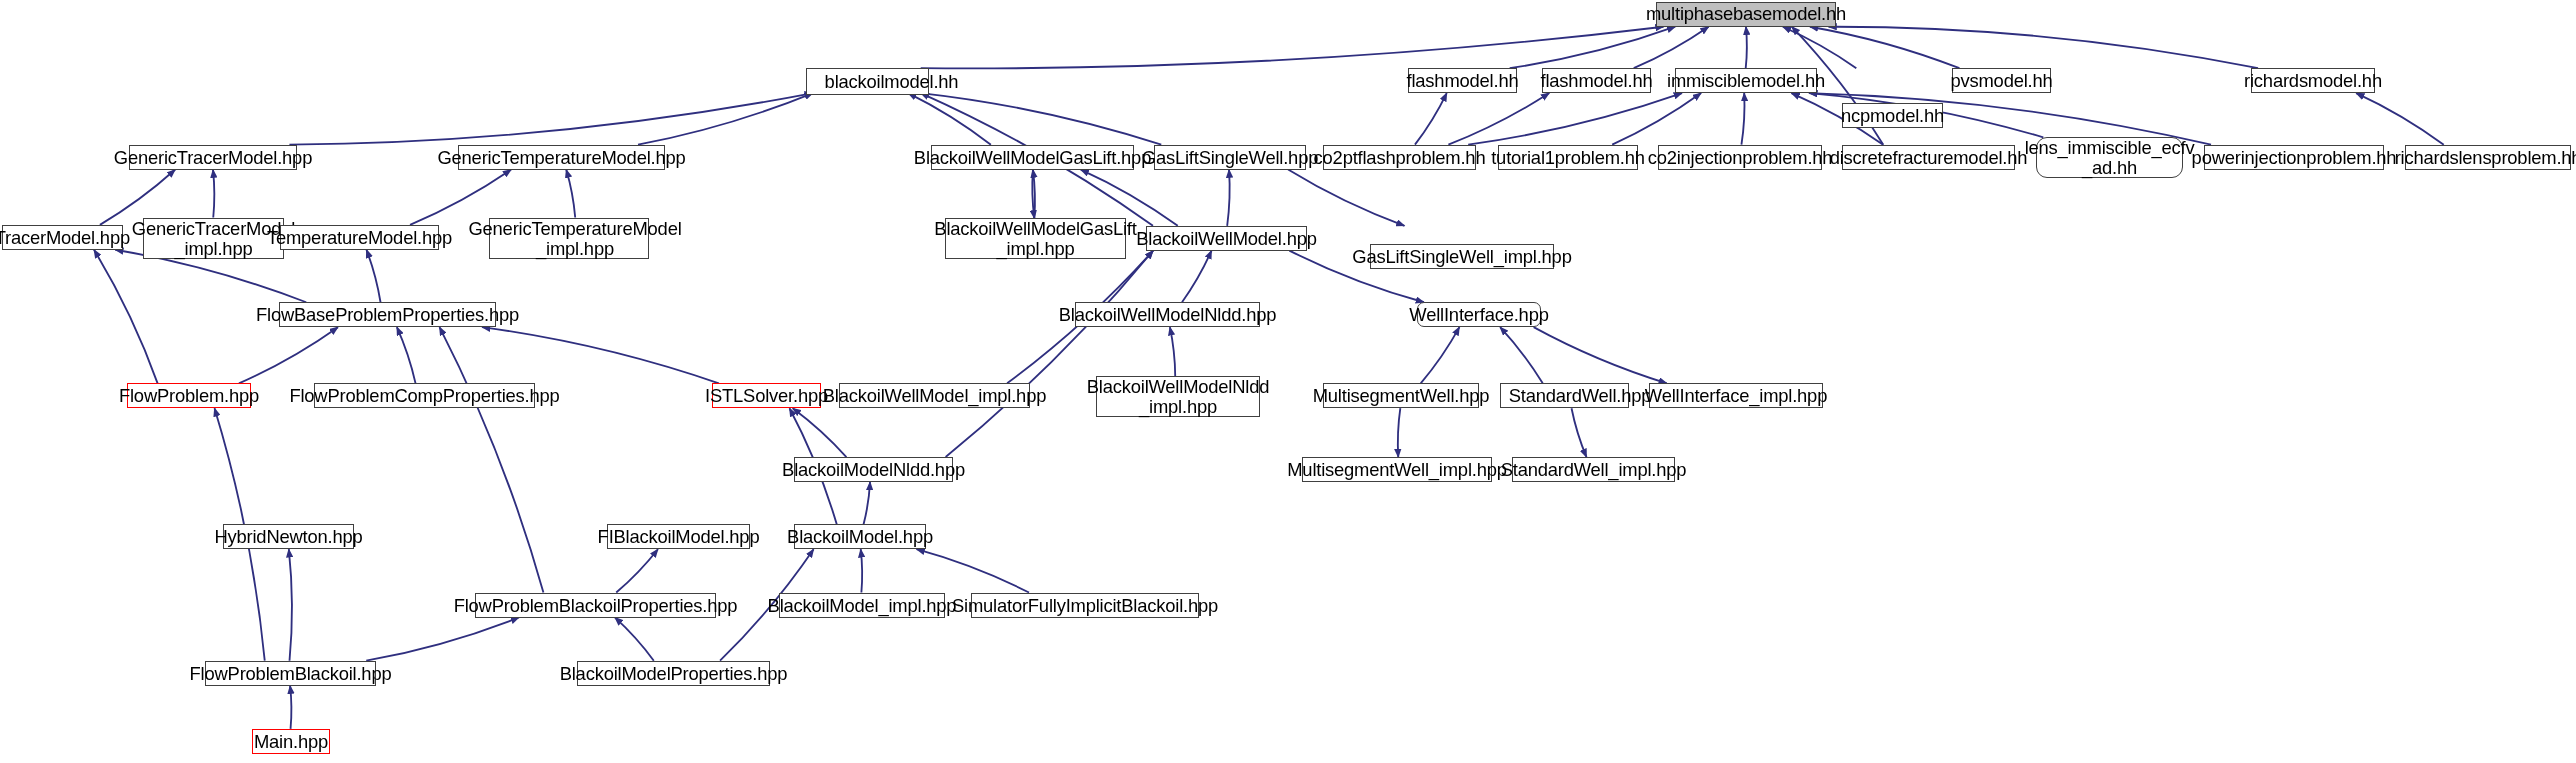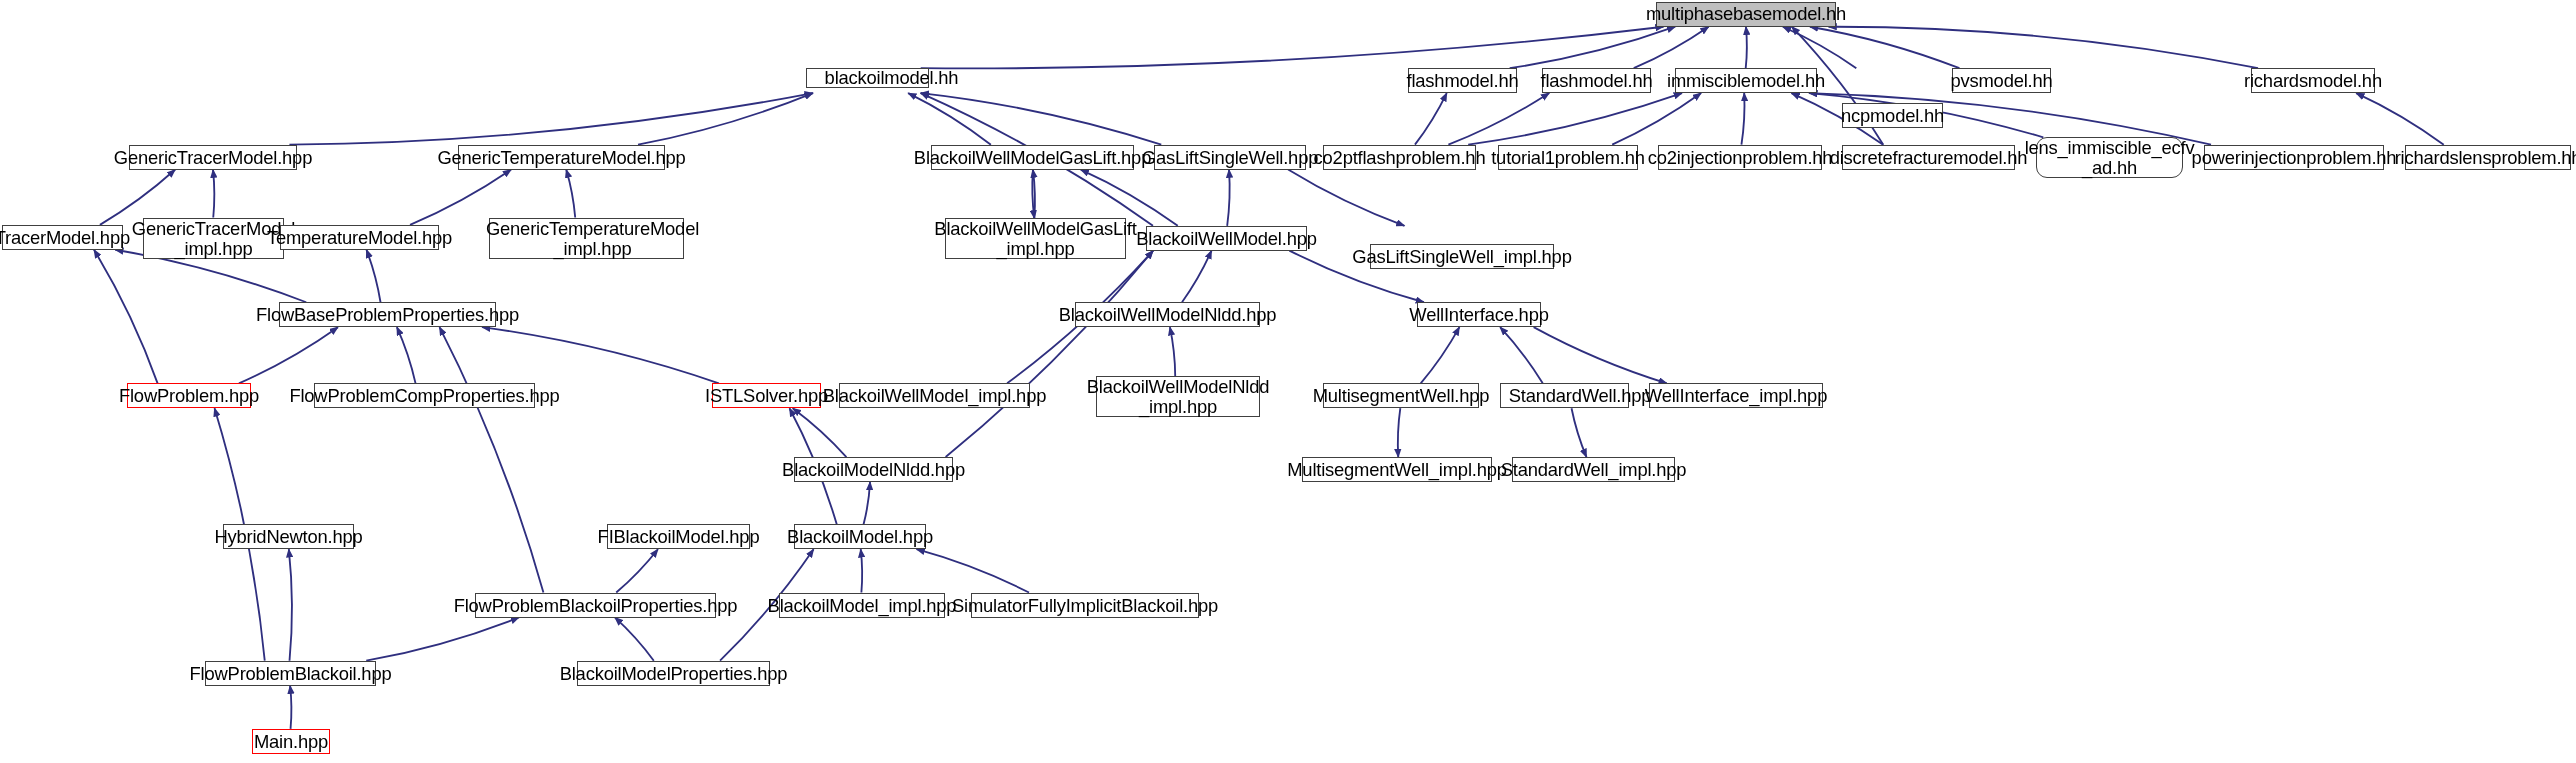--- a/index.html
+++ b/index.html
@@ -115,21 +115,21 @@
         <path d="M668.625,643 Q693.6,621.7625 713.875,596" marker-end="url(#ah)" stroke="#2f2f7f" stroke-width="2" fill="none"></path>
         <path d="M934.625,643 Q936.6,619.4625 933.875,596" marker-end="url(#ah)" stroke="#2f2f7f" stroke-width="2" fill="none"></path>
         <path d="M1116.5,643 Q1057.85,613.4 994.5,596" marker-end="url(#ah)" stroke="#2f2f7f" stroke-width="2" fill="none"></path>
         <path d="M397.375,717 Q482.6,701.7875 563.125,670" marker-end="url(#ah)" stroke="#2f2f7f" stroke-width="2" fill="none"></path>
         <path d="M709.375,717 Q690.6,691.3875 667.125,670" marker-end="url(#ah)" stroke="#2f2f7f" stroke-width="2" fill="none"></path>
         <path d="M781.25,717 Q838.05,661.575 882.75,596" marker-end="url(#ah)" stroke="#2f2f7f" stroke-width="2" fill="none"></path>
       </g>
   </svg>
   <div id="nodes-layer">
       <div class="gnode root" style="left: 1656px; top: 1.8px; width: 180px; height: 25px;">multiphasebasemodel.hh</div>
-      <div class="gnode" style="left: 806px; top: 68px; width: 123px; height: 20px; padding-left: 48px;">blackoilmodel.hh</div>
+      <div class="gnode" style="left: 806px; top: 68px; width: 123px; height: 27px; padding-left: 48px;">blackoilmodel.hh</div>
       <div class="gnode" style="left: 1408px; top: 68px; width: 109px; height: 25px;">flashmodel.hh</div>
       <div class="gnode" style="left: 1542px; top: 68px; width: 109px; height: 25px;">flashmodel.hh</div>
       <div class="gnode" style="left: 1675px; top: 68px; width: 142px; height: 25px;">immisciblemodel.hh</div>
       <div class="gnode" style="left: 1842px; top: 68px; width: 101px; height: 25px; margin-top: 35px;">ncpmodel.hh</div>
       <div class="gnode" style="left: 1952px; top: 68px; width: 99px; height: 25px;">pvsmodel.hh</div>
       <div class="gnode" style="left: 2251px; top: 68px; width: 124px; height: 25px;">richardsmodel.hh</div>
       <div class="gnode" style="left: 129px; top: 145px; width: 168px; height: 25px;">GenericTracerModel.hpp</div>
       <div class="gnode" style="left: 458px; top: 145px; width: 207px; height: 25px;">GenericTemperatureModel.hpp</div>
       <div class="gnode" style="left: 931px; top: 145px; width: 203px; height: 25px;">BlackoilWellModelGasLift.hpp</div>
       <div class="gnode" style="left: 1154px; top: 145px; width: 152px; height: 25px;">GasLiftSingleWell.hpp</div>
@@ -138,29 +138,29 @@
       <div class="gnode" style="left: 1658px; top: 145px; width: 164px; height: 25px;">co2injectionproblem.hh</div>
       <div class="gnode" style="left: 1842px; top: 145px; width: 173px; height: 25px;">discretefracturemodel.hh</div>
       <div class="gnode" style="left: 2036px; top: 137px; width: 147px; height: 41px; white-space: pre; border-radius: 11px;">lens_immiscible_ecfv
 _ad.hh</div>
       <div class="gnode" style="left: 2204px; top: 145px; width: 180px; height: 25px;">powerinjectionproblem.hh</div>
       <div class="gnode" style="left: 2405px; top: 145px; width: 166px; height: 25px;">richardslensproblem.hh</div>
       <div class="gnode" style="left: 1.8px; top: 225px; width: 121px; height: 25px;">TracerModel.hpp</div>
       <div class="gnode" style="left: 143px; top: 218px; width: 141px; height: 41px; white-space: pre;">GenericTracerModel
 _impl.hpp</div>
       <div class="gnode" style="left: 280px; top: 225px; width: 159px; height: 25px;">TemperatureModel.hpp</div>
-      <div class="gnode" style="left: 489px; top: 218px; width: 195px; height: 41px; white-space: pre; padding-left: 12px;">GenericTemperatureModel
+      <div class="gnode" style="left: 489px; top: 218px; width: 160px; height: 41px; white-space: pre; padding-left: 12px;">GenericTemperatureModel
 _impl.hpp</div>
       <div class="gnode" style="left: 945px; top: 218px; width: 181px; height: 41px; white-space: pre;">BlackoilWellModelGasLift
 _impl.hpp</div>
       <div class="gnode" style="left: 1146px; top: 226px; width: 161px; height: 25px;">BlackoilWellModel.hpp</div>
       <div class="gnode" style="left: 1370px; top: 244px; width: 184px; height: 25px;">GasLiftSingleWell_impl.hpp</div>
       <div class="gnode" style="left: 279px; top: 302px; width: 217px; height: 25px;">FlowBaseProblemProperties.hpp</div>
       <div class="gnode" style="left: 1075px; top: 302px; width: 185px; height: 25px;">BlackoilWellModelNldd.hpp</div>
-      <div class="gnode" style="left: 1417px; top: 302px; width: 124px; height: 25px;">WellInterface.hpp</div>
+      <div class="gnode" style="left: 1417px; top: 302px; width: 124px; height: 25px; border-radius: 7px;">WellInterface.hpp</div>
       <div class="gnode highlight" style="left: 127px; top: 383px; width: 124px; height: 25px;">FlowProblem.hpp</div>
       <div class="gnode" style="left: 314px; top: 383px; width: 221px; height: 25px;">FlowProblemCompProperties.hpp</div>
       <div class="gnode highlight" style="left: 712px; top: 383px; width: 109px; height: 25px;">ISTLSolver.hpp</div>
       <div class="gnode" style="left: 839px; top: 383px; width: 191px; height: 25px;">BlackoilWellModel_impl.hpp</div>
       <div class="gnode" style="left: 1096px; top: 376px; width: 164px; height: 41px; white-space: pre;">BlackoilWellModelNldd
 _impl.hpp</div>
       <div class="gnode" style="left: 1323px; top: 383px; width: 156px; height: 25px;">MultisegmentWell.hpp</div>
       <div class="gnode" style="left: 1500px; top: 383px; width: 129px; height: 25px; padding-left: 31px;">StandardWell.hpp</div>
       <div class="gnode" style="left: 1649px; top: 383px; width: 174px; height: 25px;">WellInterface_impl.hpp</div>
       <div class="gnode" style="left: 794px; top: 457px; width: 159px; height: 25px;">BlackoilModelNldd.hpp</div>

